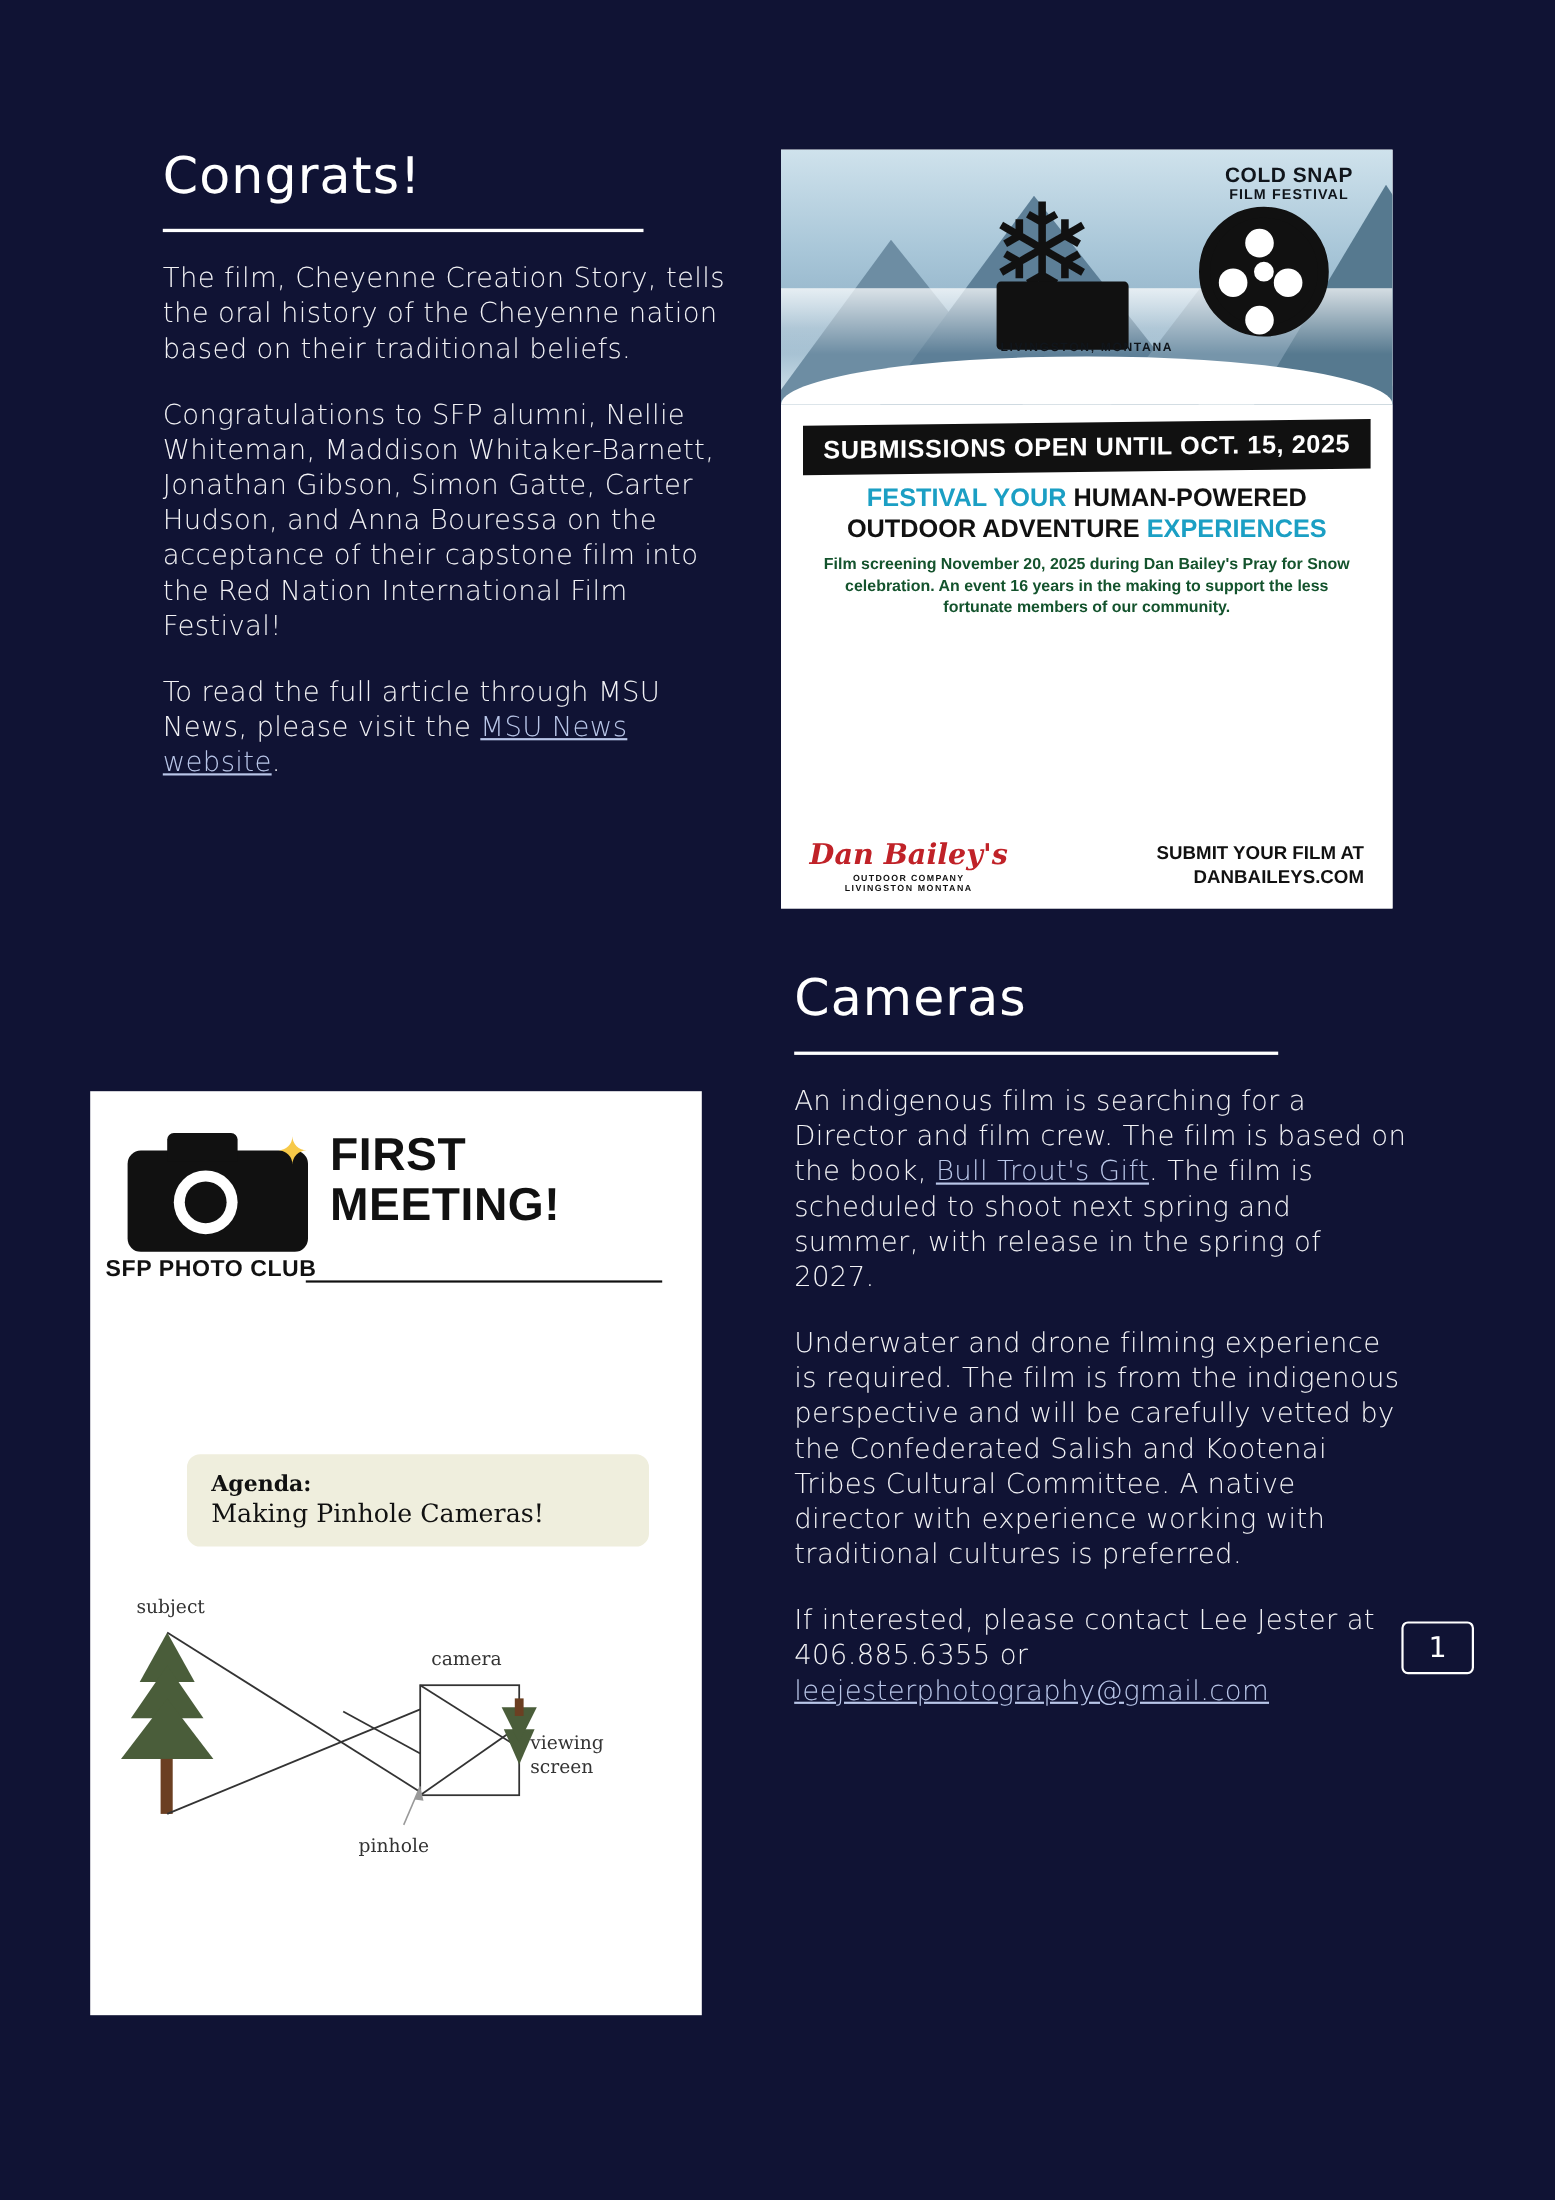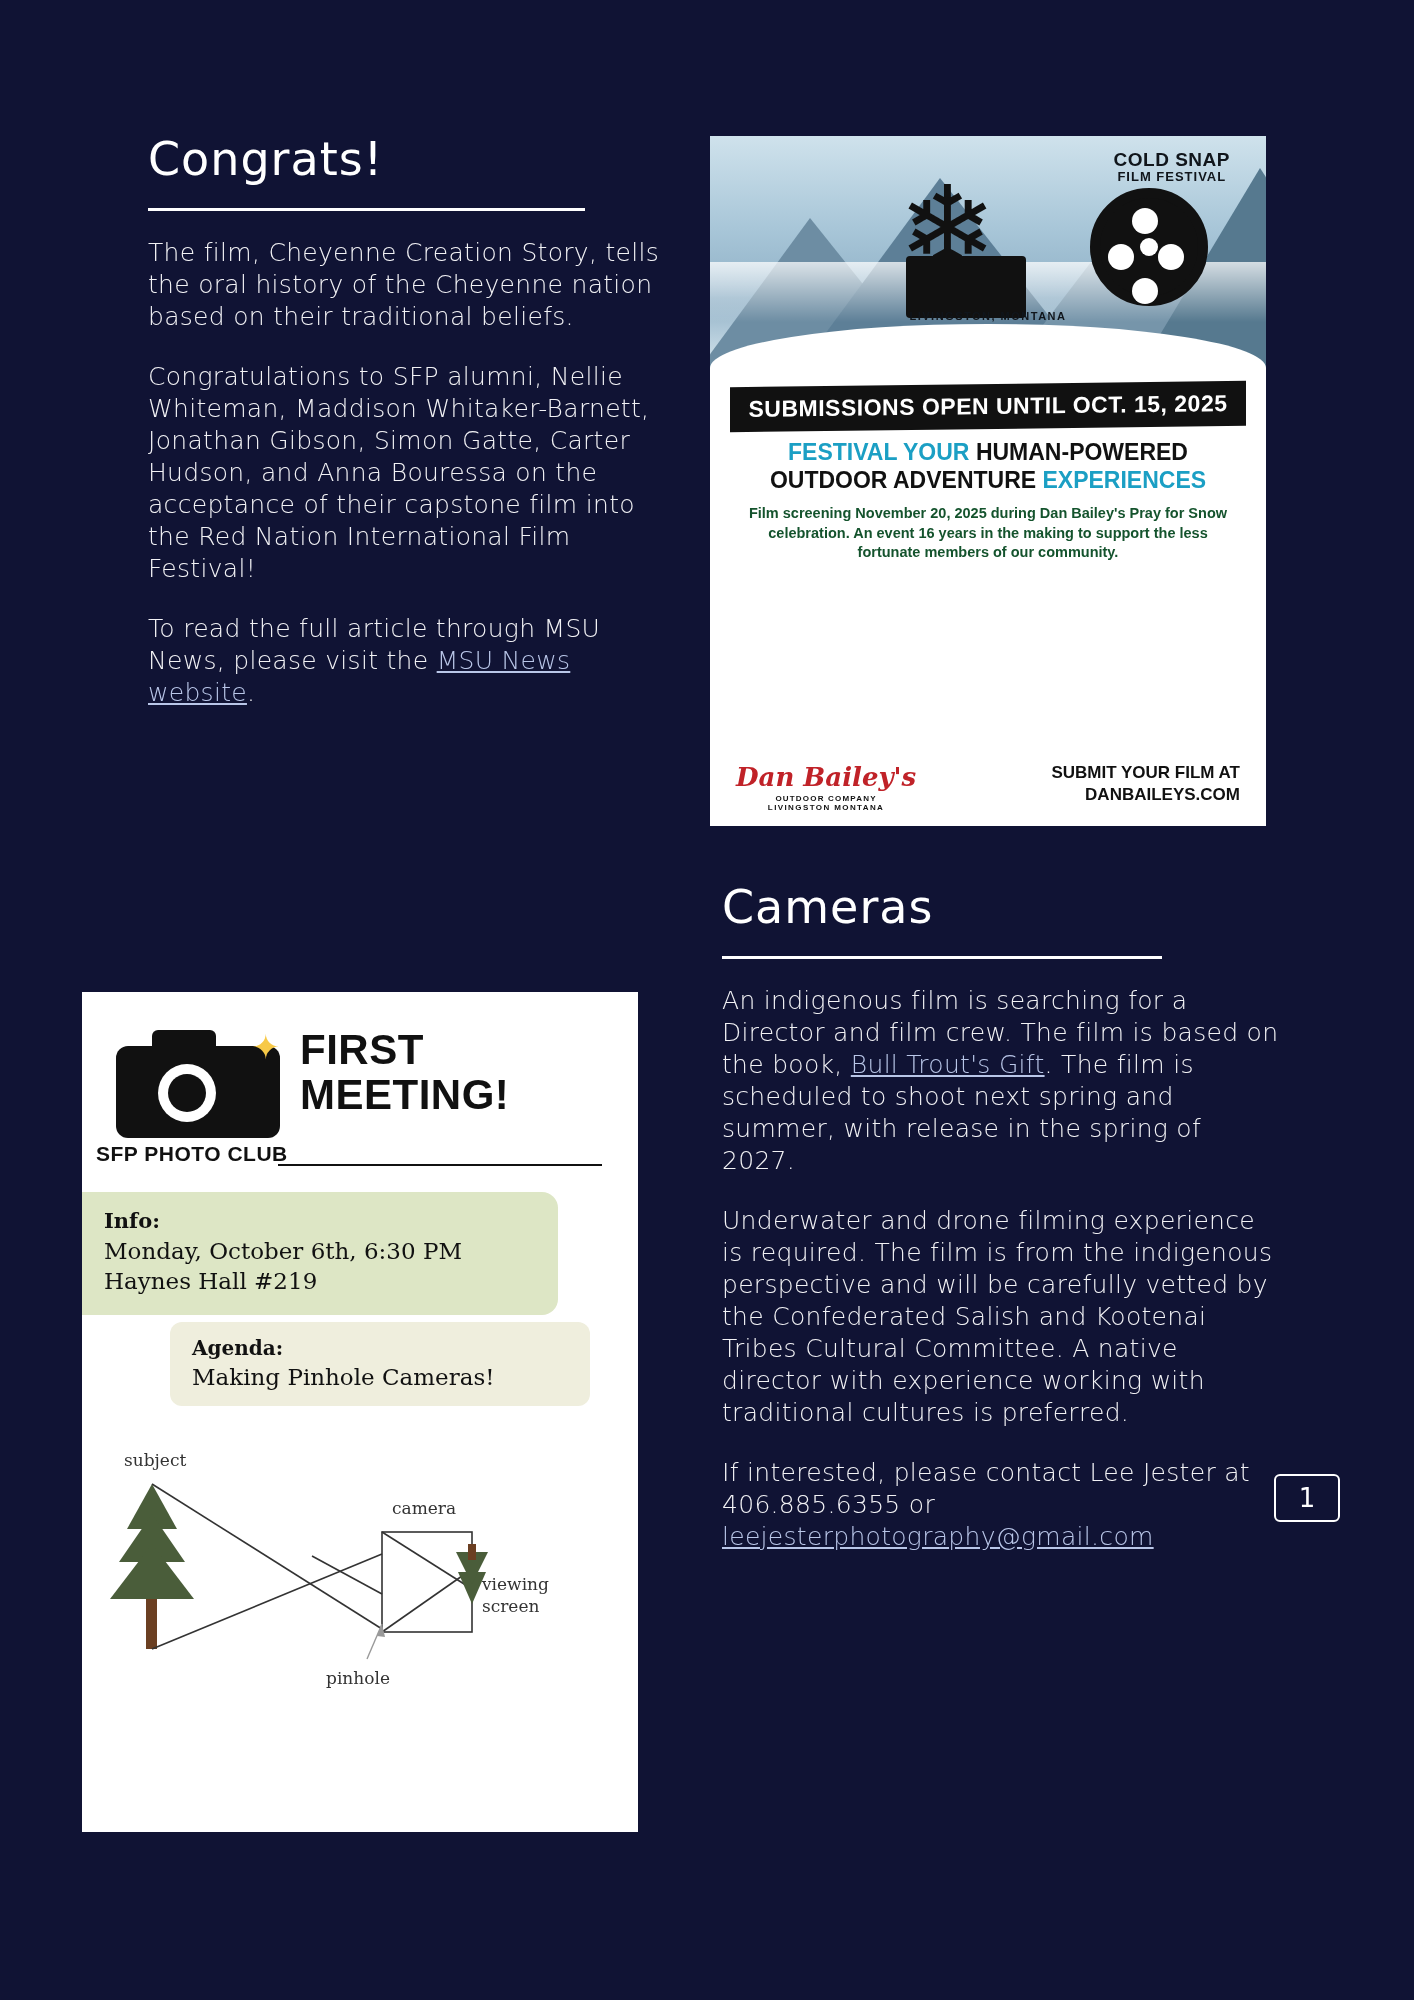--- a/index.html
+++ b/index.html
@@ -204,21 +204,21 @@
     font-size: 14.5px;
     font-weight: bold;
     line-height: 1.35;
     color: #14532d;
     padding: 0 14px;
   }
   .poster-foot {
     position: absolute;
     left: 0; right: 0; bottom: 14px;
     display: flex;
-    align-items: flex-start;
+    align-items: center;
     justify-content: space-between;
     padding: 0 26px;
   }
   .db-logo { text-align: center; color: #c02228; }
   .db-logo .script {
     font-family: "DejaVu Serif", serif;
     font-style: italic;
     font-size: 26px;
     font-weight: bold;
   }
@@ -468,25 +468,20 @@
         <div class="star">✦</div>
       </div>
       <div class="first-meeting">
         <div>FIRST</div>
         <div>MEETING!</div>
       </div>
       <div class="club-label">SFP PHOTO CLUB</div>
     </div>
     <div class="flyer-rule"></div>
 
-    <div class="info-box">
-      <div class="ttl">Info:</div>
-      <div class="ln">Monday, October 6th, 6:30 PM</div>
-      <div class="ln">Haynes Hall #219</div>
-    </div>
 
     <div class="agenda-box">
       <div class="ttl">Agenda:</div>
       <div class="ln">Making Pinhole Cameras!</div>
     </div>
 
     <svg class="diagram" viewBox="0 0 556 300">
 
       <g>
         <polygon points="70,40 95,85 45,85" fill="#4a5d3a"></polygon>

